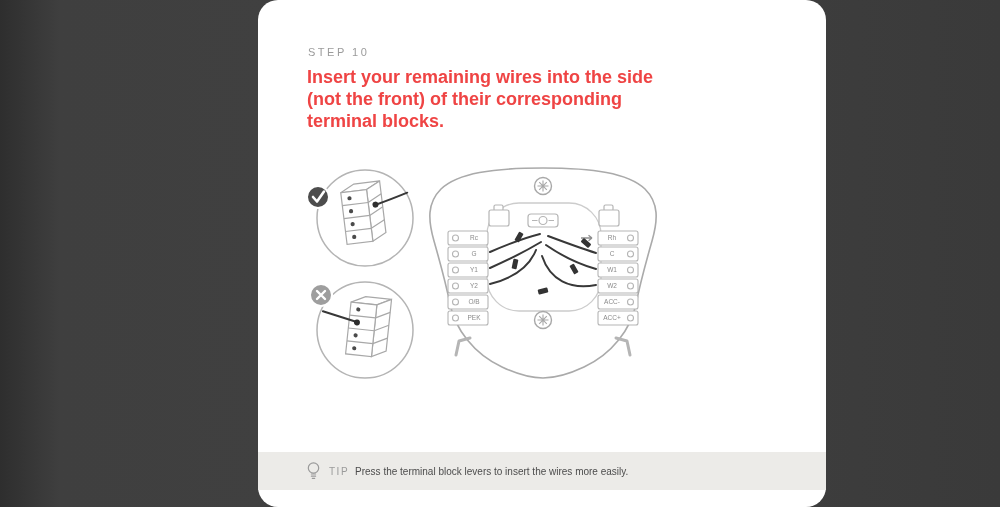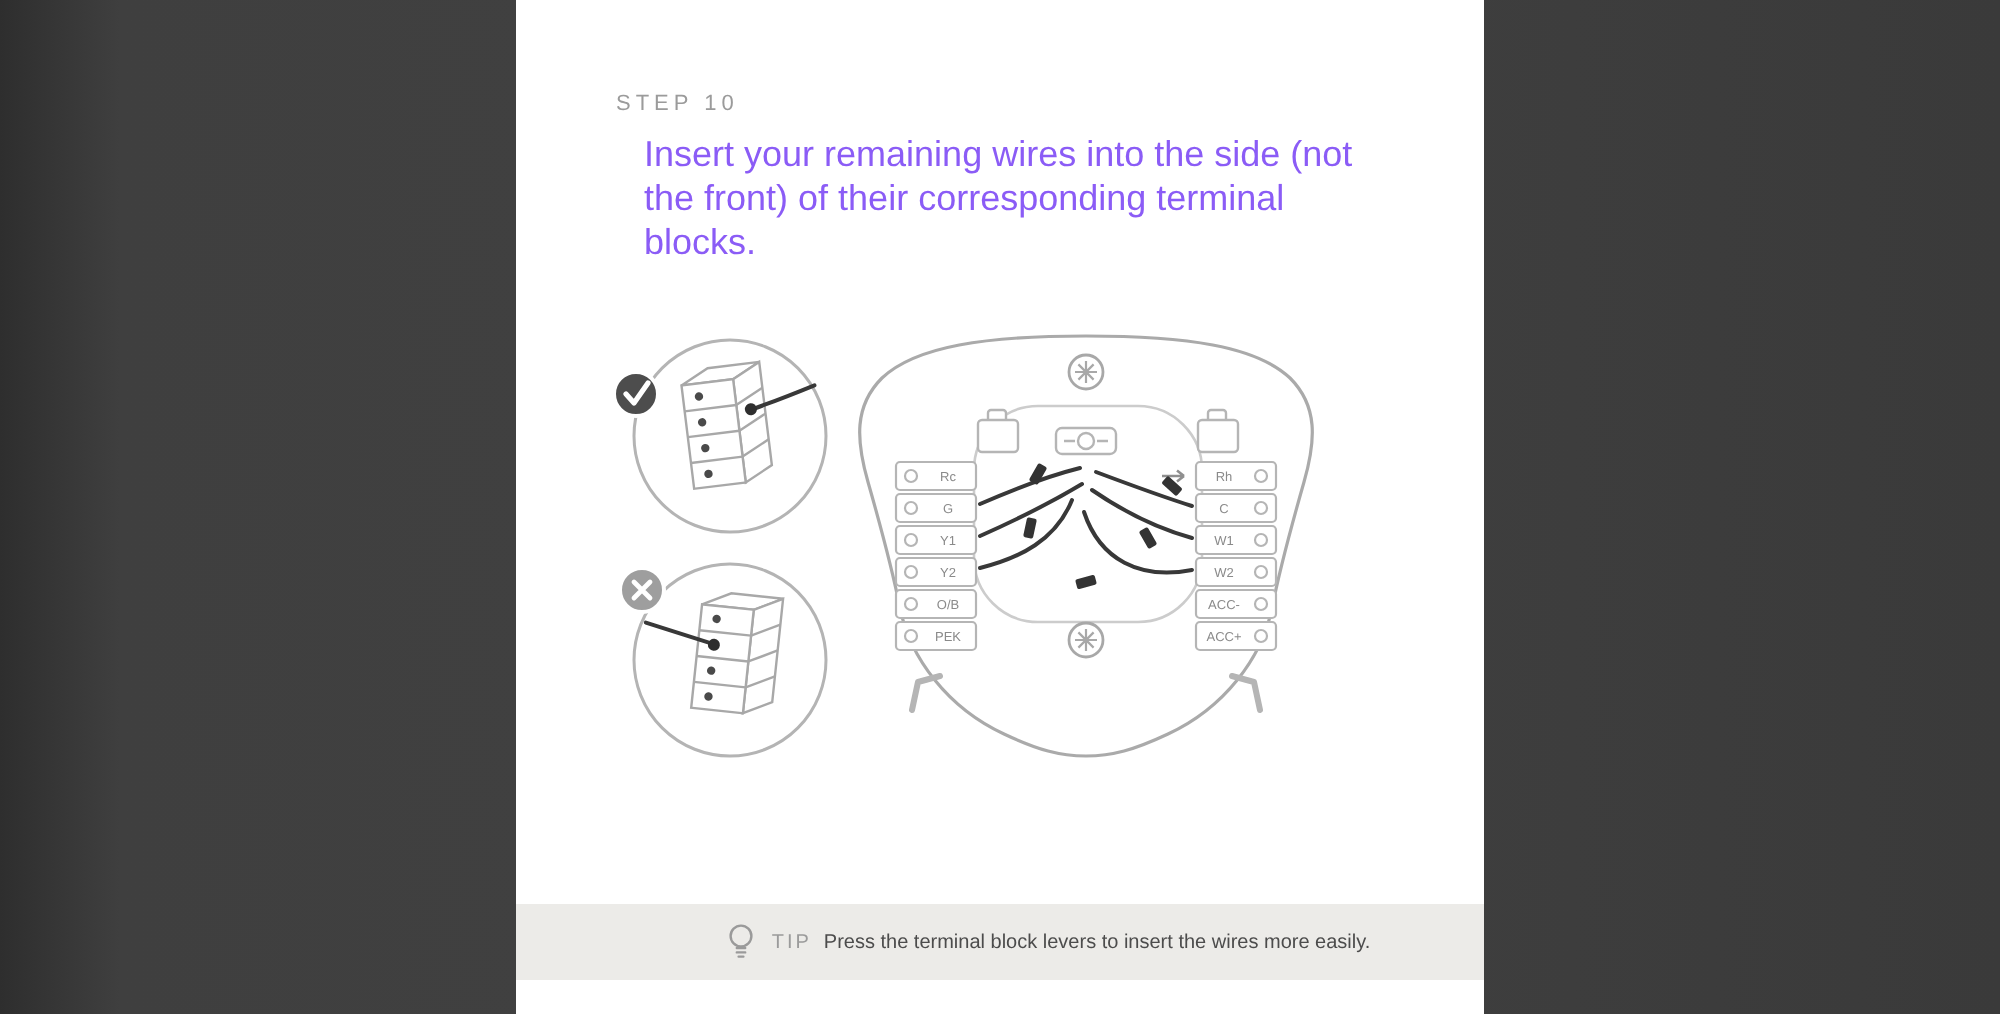--- a/index.html
+++ b/index.html
@@ -2,34 +2,34 @@
 <html><head>
 <meta charset="utf-8">
 <style>
   html,body{margin:0;padding:0;background:#2b2b2b;}
   .stage{
     position:relative;width:1000px;height:507px;overflow:hidden;
     background:linear-gradient(to right,#2e2e2e 0,#3f3f3f 60px,#414141 50%,#3a3a3a 100%);
     font-family:"Liberation Sans",sans-serif;
   }
   .card{
-    position:absolute;left:258px;top:0;width:484px;height:507px;background:#ffffff;
+    position:absolute;left:258px;top:0;width:568px;height:507px;background:#ffffff;border-radius:20px;
   }
   .step-label{
     position:absolute;left:50px;top:46px;font-size:11px;letter-spacing:2.5px;
     color:#9b9b9b;font-weight:400;
   }
   .heading{
-    position:absolute;left:64px;top:67px;width:360px;font-size:18px;line-height:1.22;
-    color:#8b5cf6;font-weight:400;
+    position:absolute;left:49px;top:67px;width:360px;font-size:18px;line-height:1.22;
+    color:#ef4444;font-weight:700;
   }
   .illustration{position:absolute;left:20px;top:148px;}
   .tipbar{
     position:absolute;left:0;right:0;top:452px;height:38px;background:#ecebe8;
-    display:flex;align-items:center;padding-left:48px;box-sizing:border-box;justify-content:center;
+    display:flex;align-items:center;padding-left:48px;box-sizing:border-box;
   }
   .bulb{display:inline-flex;margin-right:8px;}
   .tip-label{font-size:10px;letter-spacing:1.5px;color:#9b9b9b;margin-right:6px;}
   .tip-text{font-size:10px;color:#4c4c4c;}
   svg text{font-family:"Liberation Sans",sans-serif;}
 </style>
 </head>
 <body>
 
 <div class="stage">

